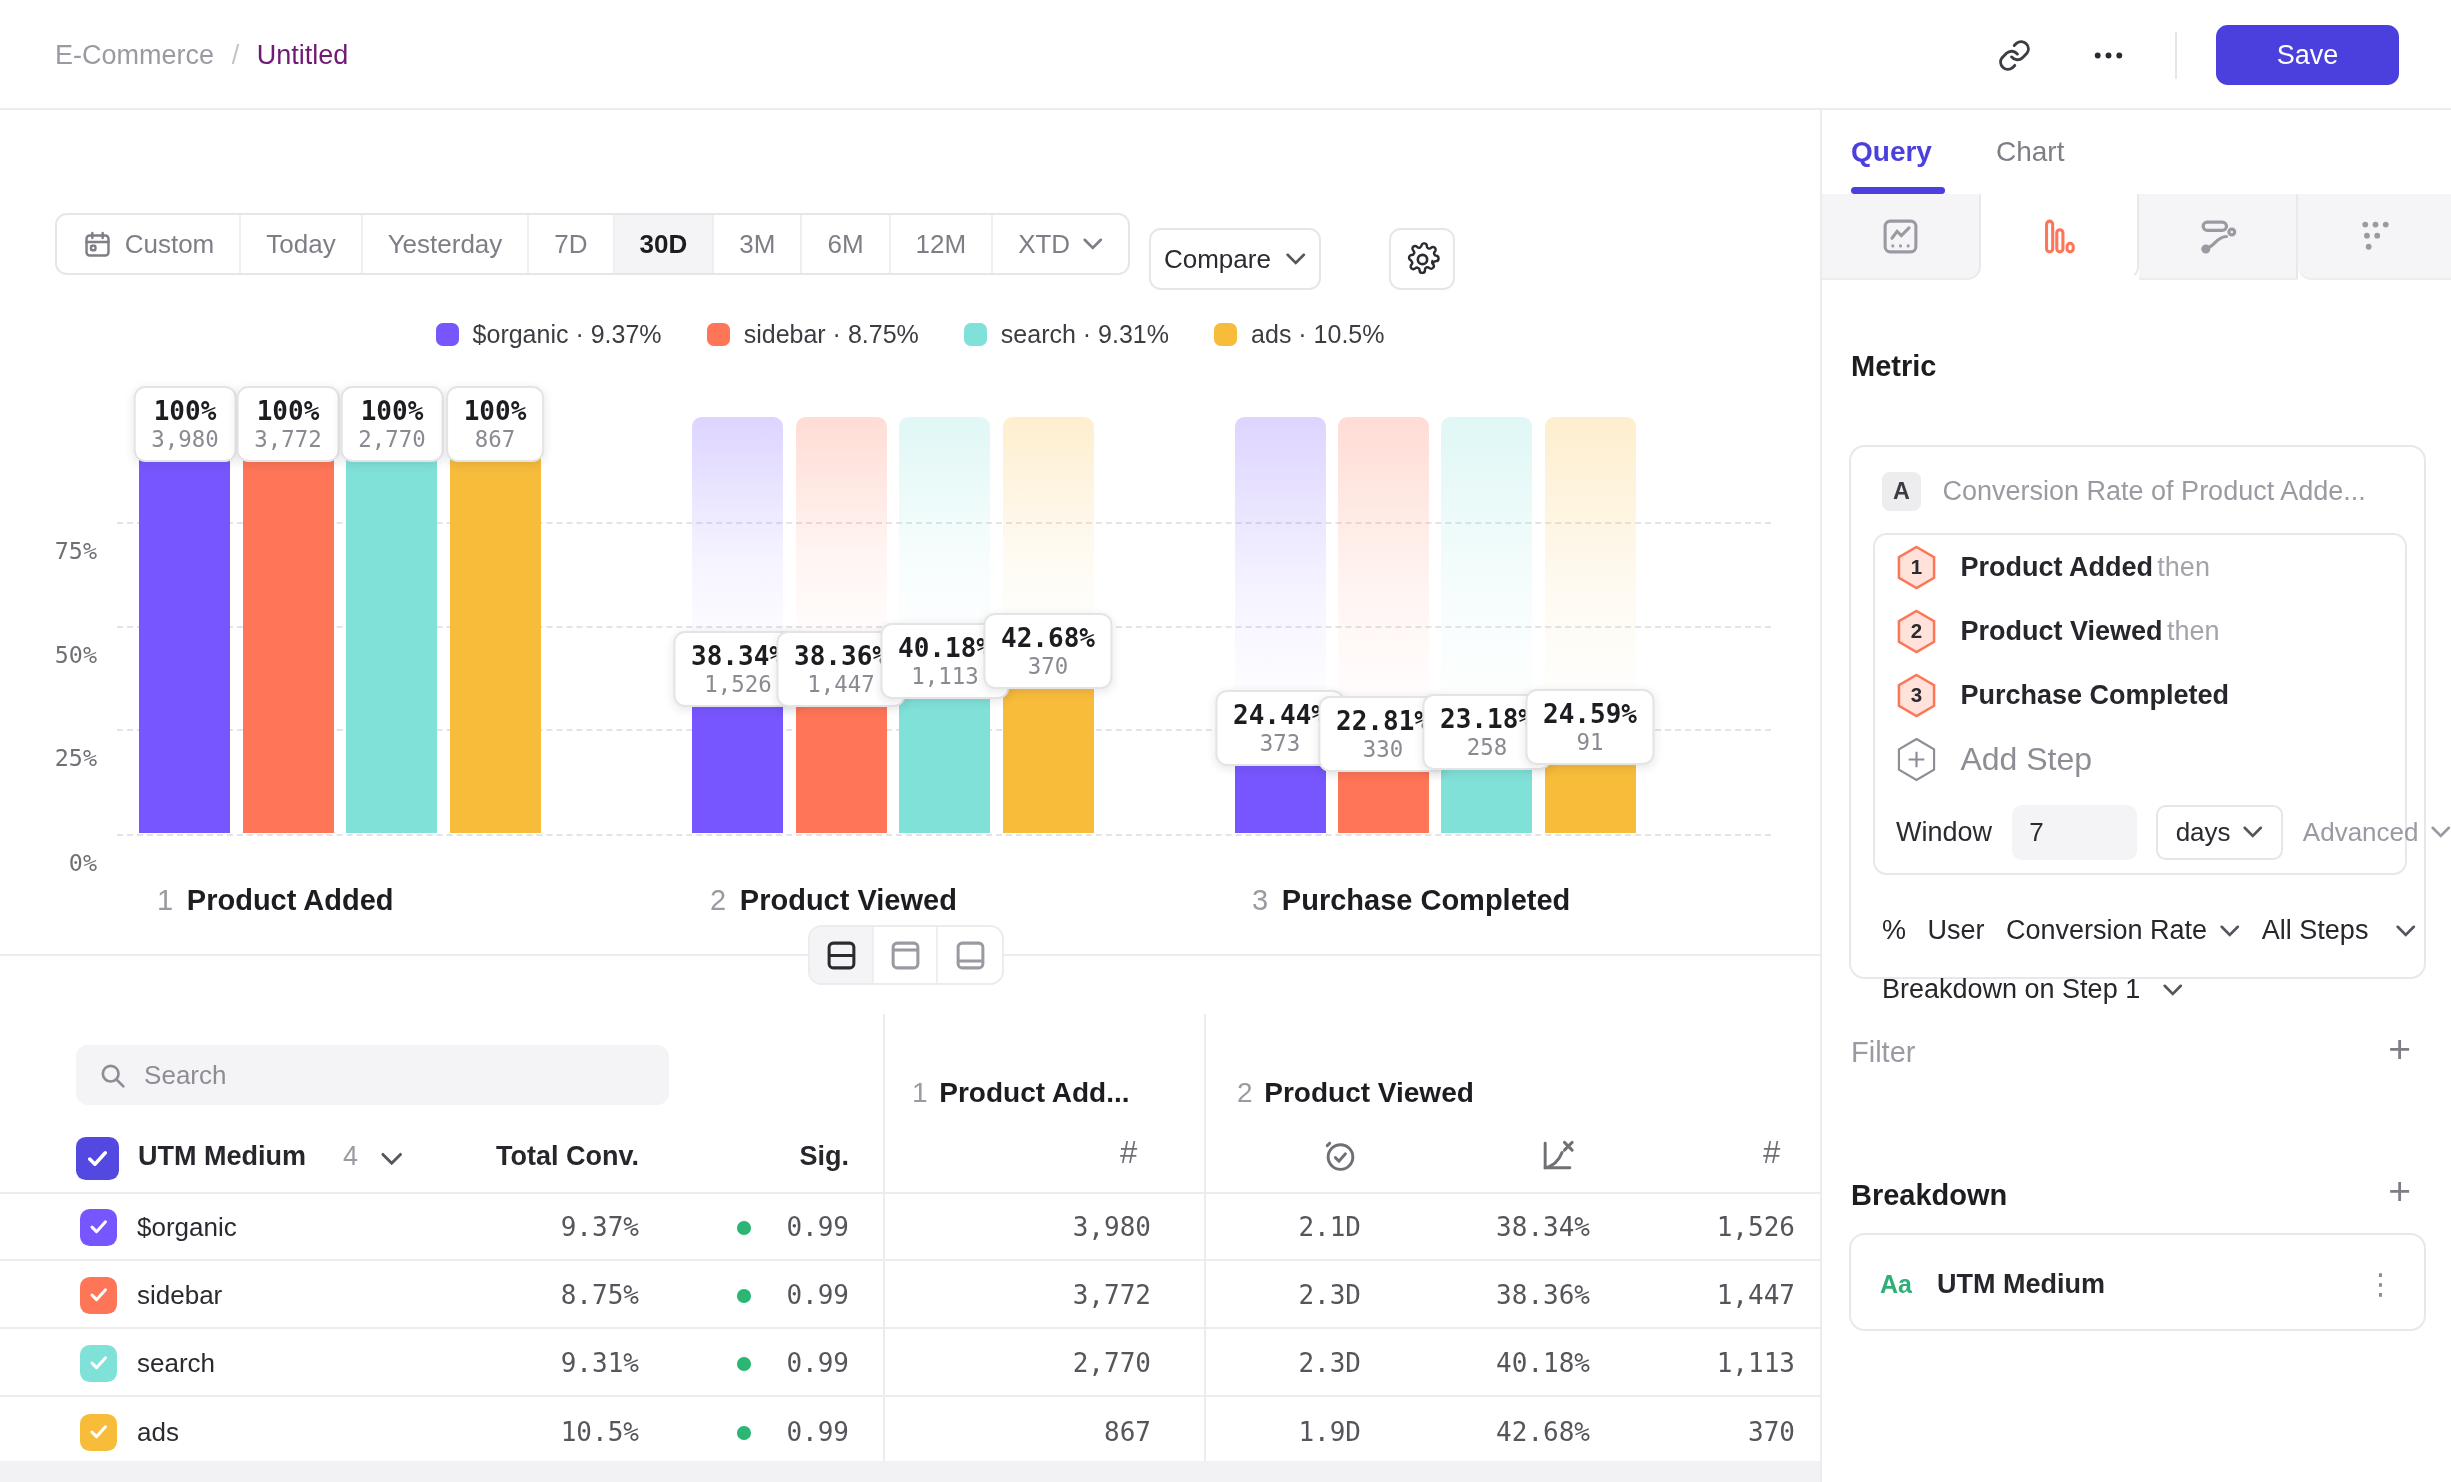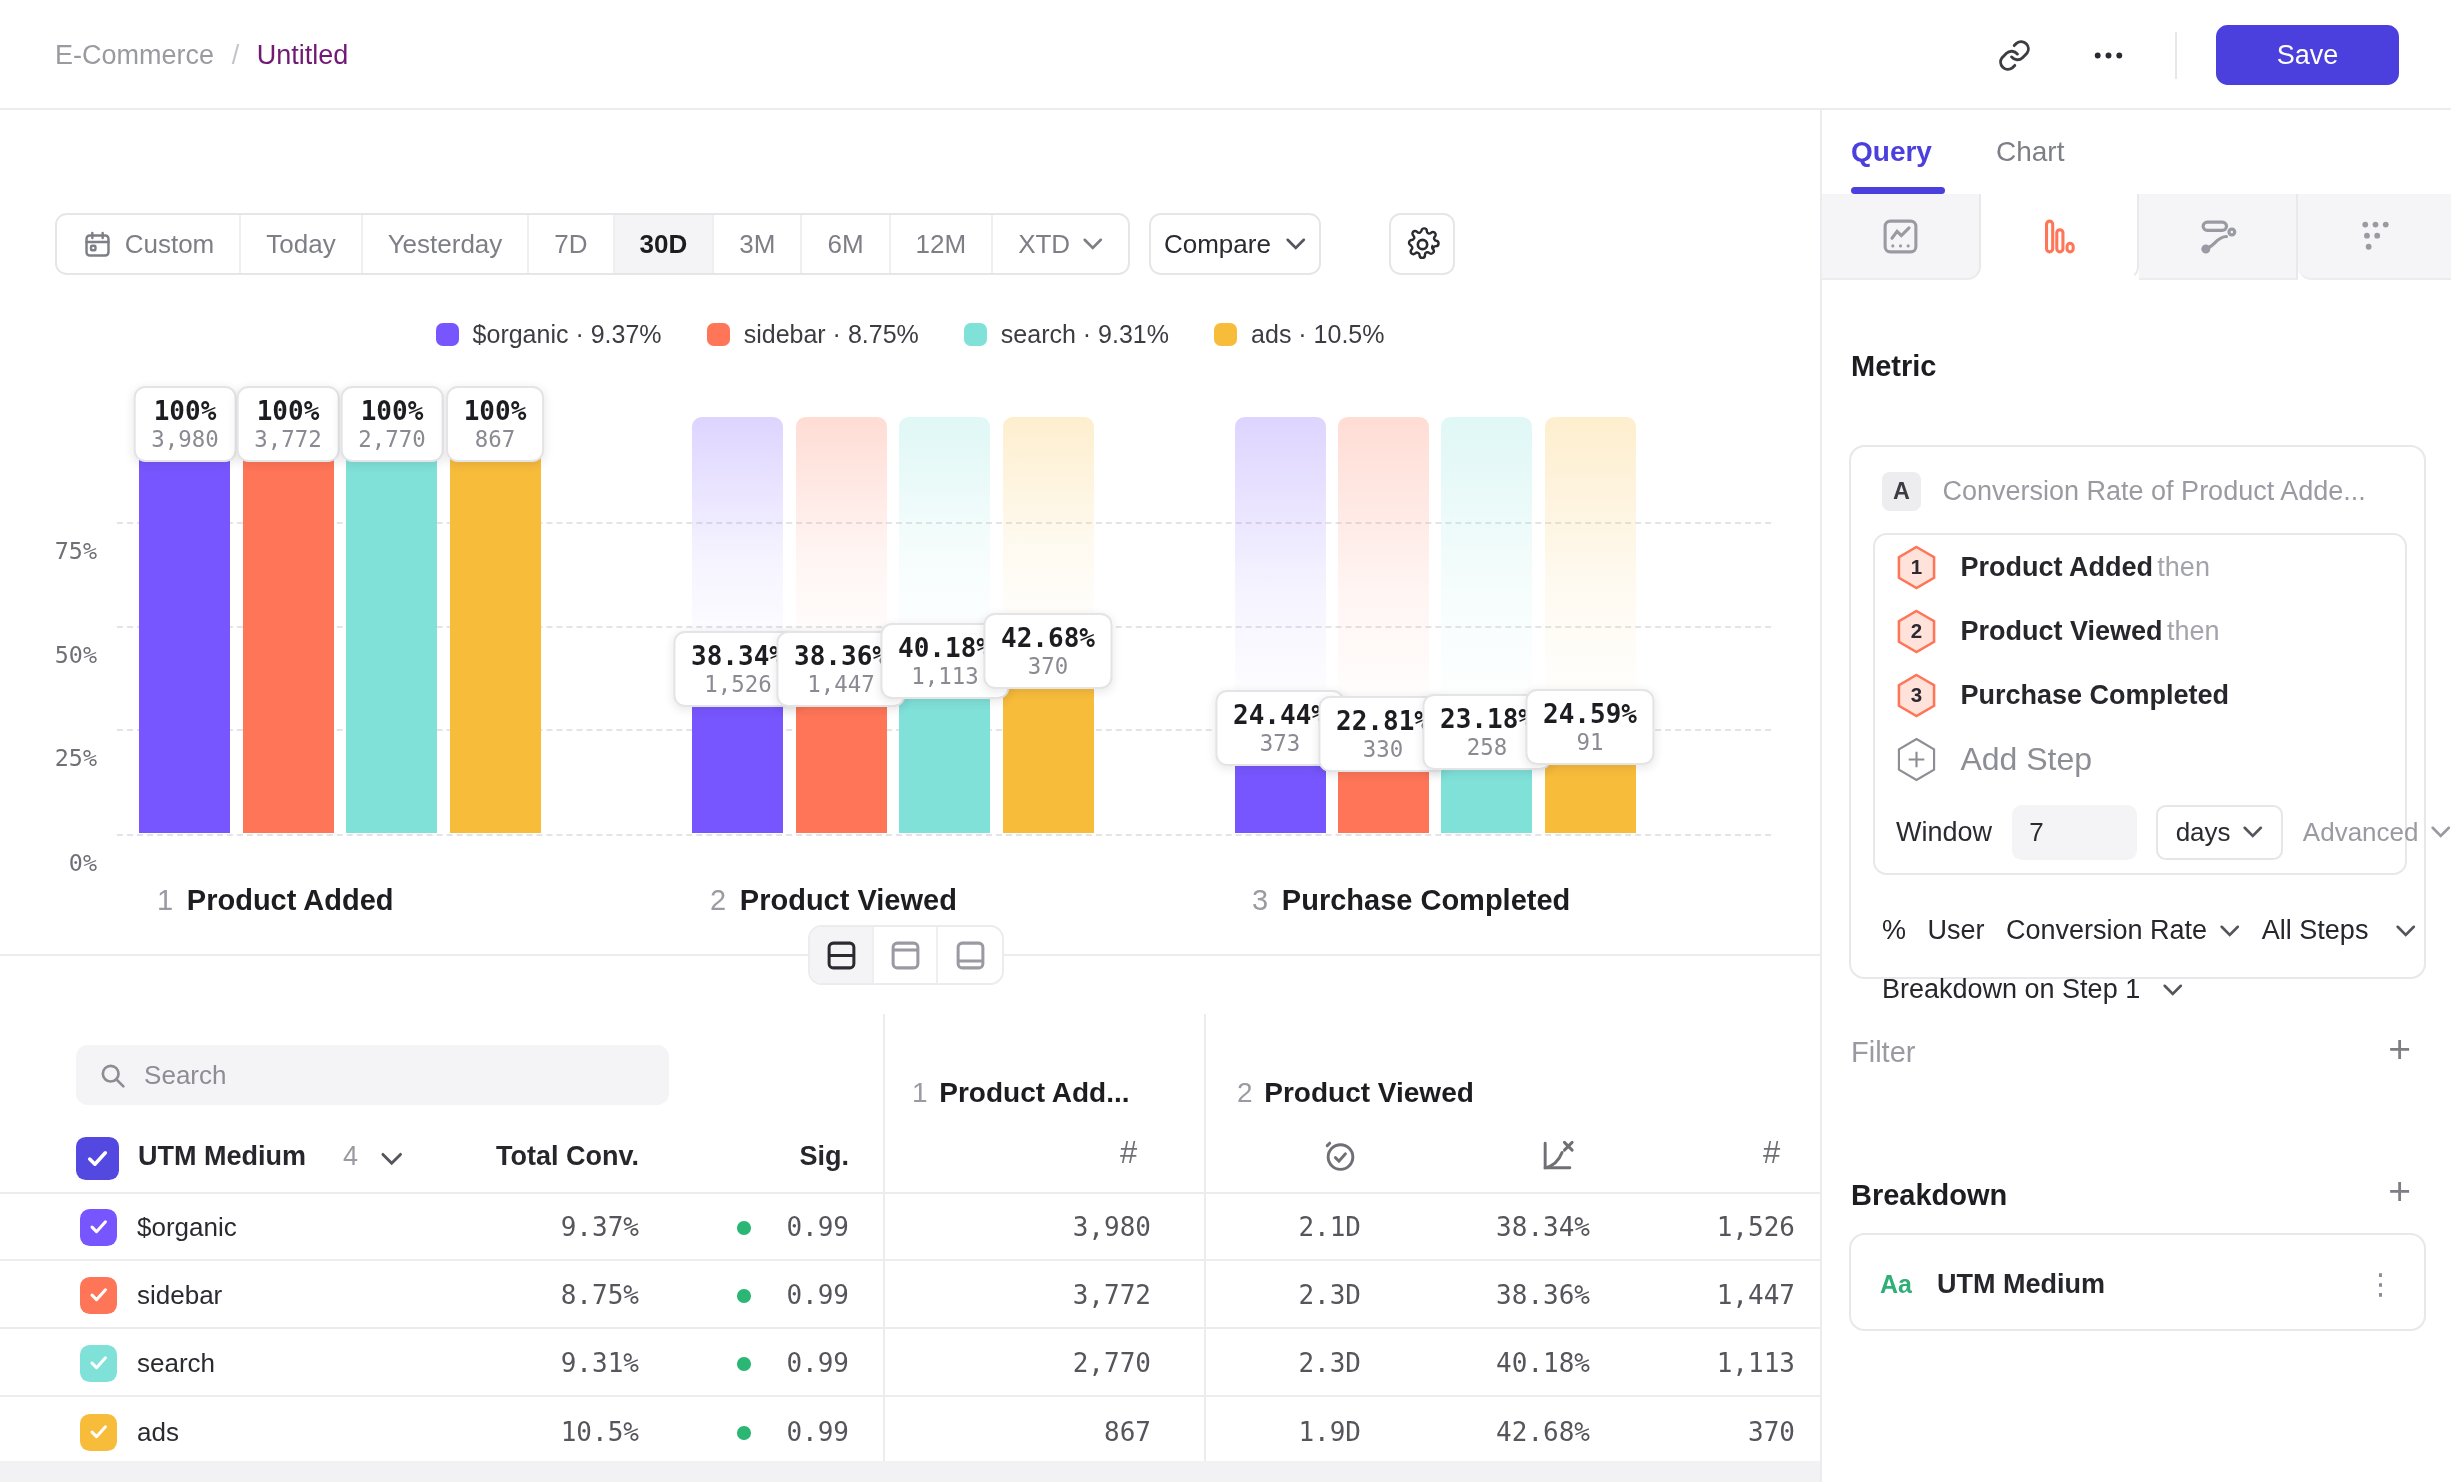--- a/index.html
+++ b/index.html
@@ -17,21 +17,21 @@
   .top-actions { position:absolute; right:53px; top:0; height:110px; display:flex; align-items:center; gap:39px; }
   .icon-btn { width:55px; height:55px; display:flex; align-items:center; justify-content:center; border-radius:9.8px; cursor:pointer; }
   .vdiv { width:2px; height:47px; background:#e7e7ea; }
   .save-btn { width:183px; height:60px; border:none; border-radius:11.7px; background:#4b40dd; color:#fff; font-size:27px; font-family:"Liberation Sans",sans-serif; cursor:pointer; }
 
   
   .seg-group { position:absolute; left:55px; top:213px; height:62px; display:flex; border:2px solid #e6e6e9; border-radius:11.7px; overflow:hidden; background:#fff; }
   .seg { display:flex; align-items:center; justify-content:center; gap:11.7px; padding:12px 25px; font-size:26px; color:#7e7e87; border-right:2px solid #efeff1; cursor:pointer; white-space:nowrap; }
   .seg:last-child { border-right:none; }
   .seg.sel { background:#f4f4f6; color:#1d1d21; font-weight:bold; }
-  .toolbtn { position:absolute; top:213px; height:62px; display:flex; align-items:center; justify-content:center; gap:13.7px; border:2px solid #e6e6e9; border-radius:11.7px; background:#fff; font-size:26px; color:#2a2a30; cursor:pointer; }
+  .toolbtn { position:absolute; top:228px; height:62px; display:flex; align-items:center; justify-content:center; gap:13.7px; border:2px solid #e6e6e9; border-radius:11.7px; background:#fff; font-size:26px; color:#2a2a30; cursor:pointer; }
   .chev { width:21.5px; height:13.7px; }
 
   
   .legend { position:absolute; left:0; top:320px; width:1820px; display:flex; justify-content:center; gap:45px; align-items:center; }
   .lg-item { display:flex; align-items:center; gap:13.7px; font-size:25px; color:#3c3c43; }
   .lg-sw { width:23.4px; height:23.4px; border-radius:6.8px; }
 
   
   .chart { position:absolute; left:0; top:0; width:1820px; height:980px; }
   .gridline { position:absolute; left:117px; width:1654px; border-top:2px dashed #e4e4e7; }

